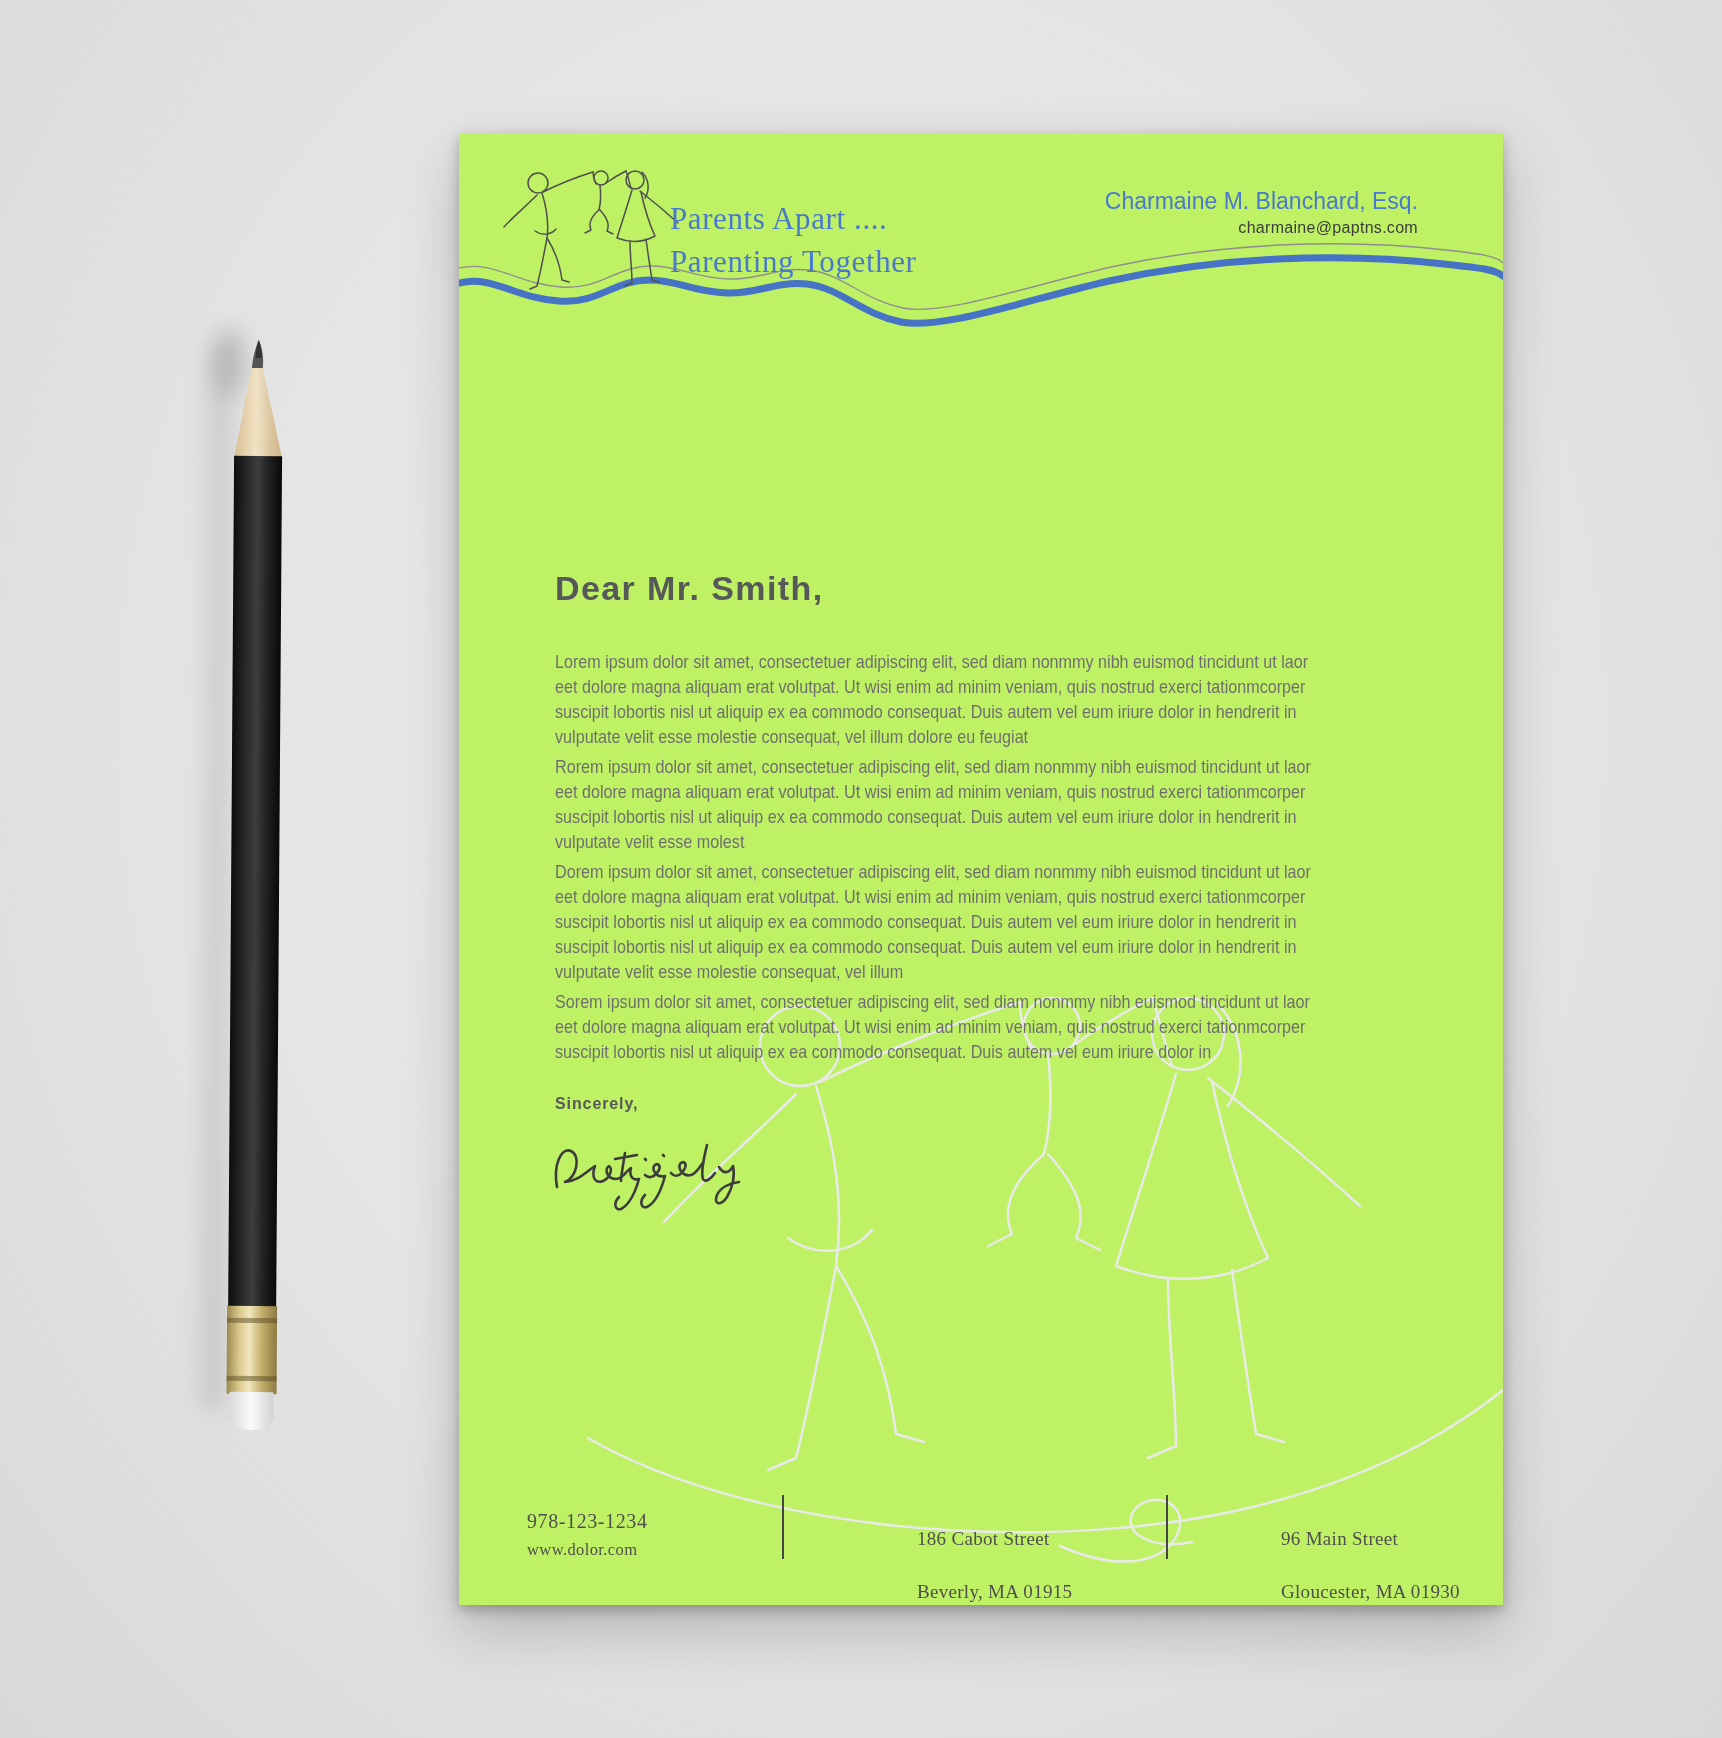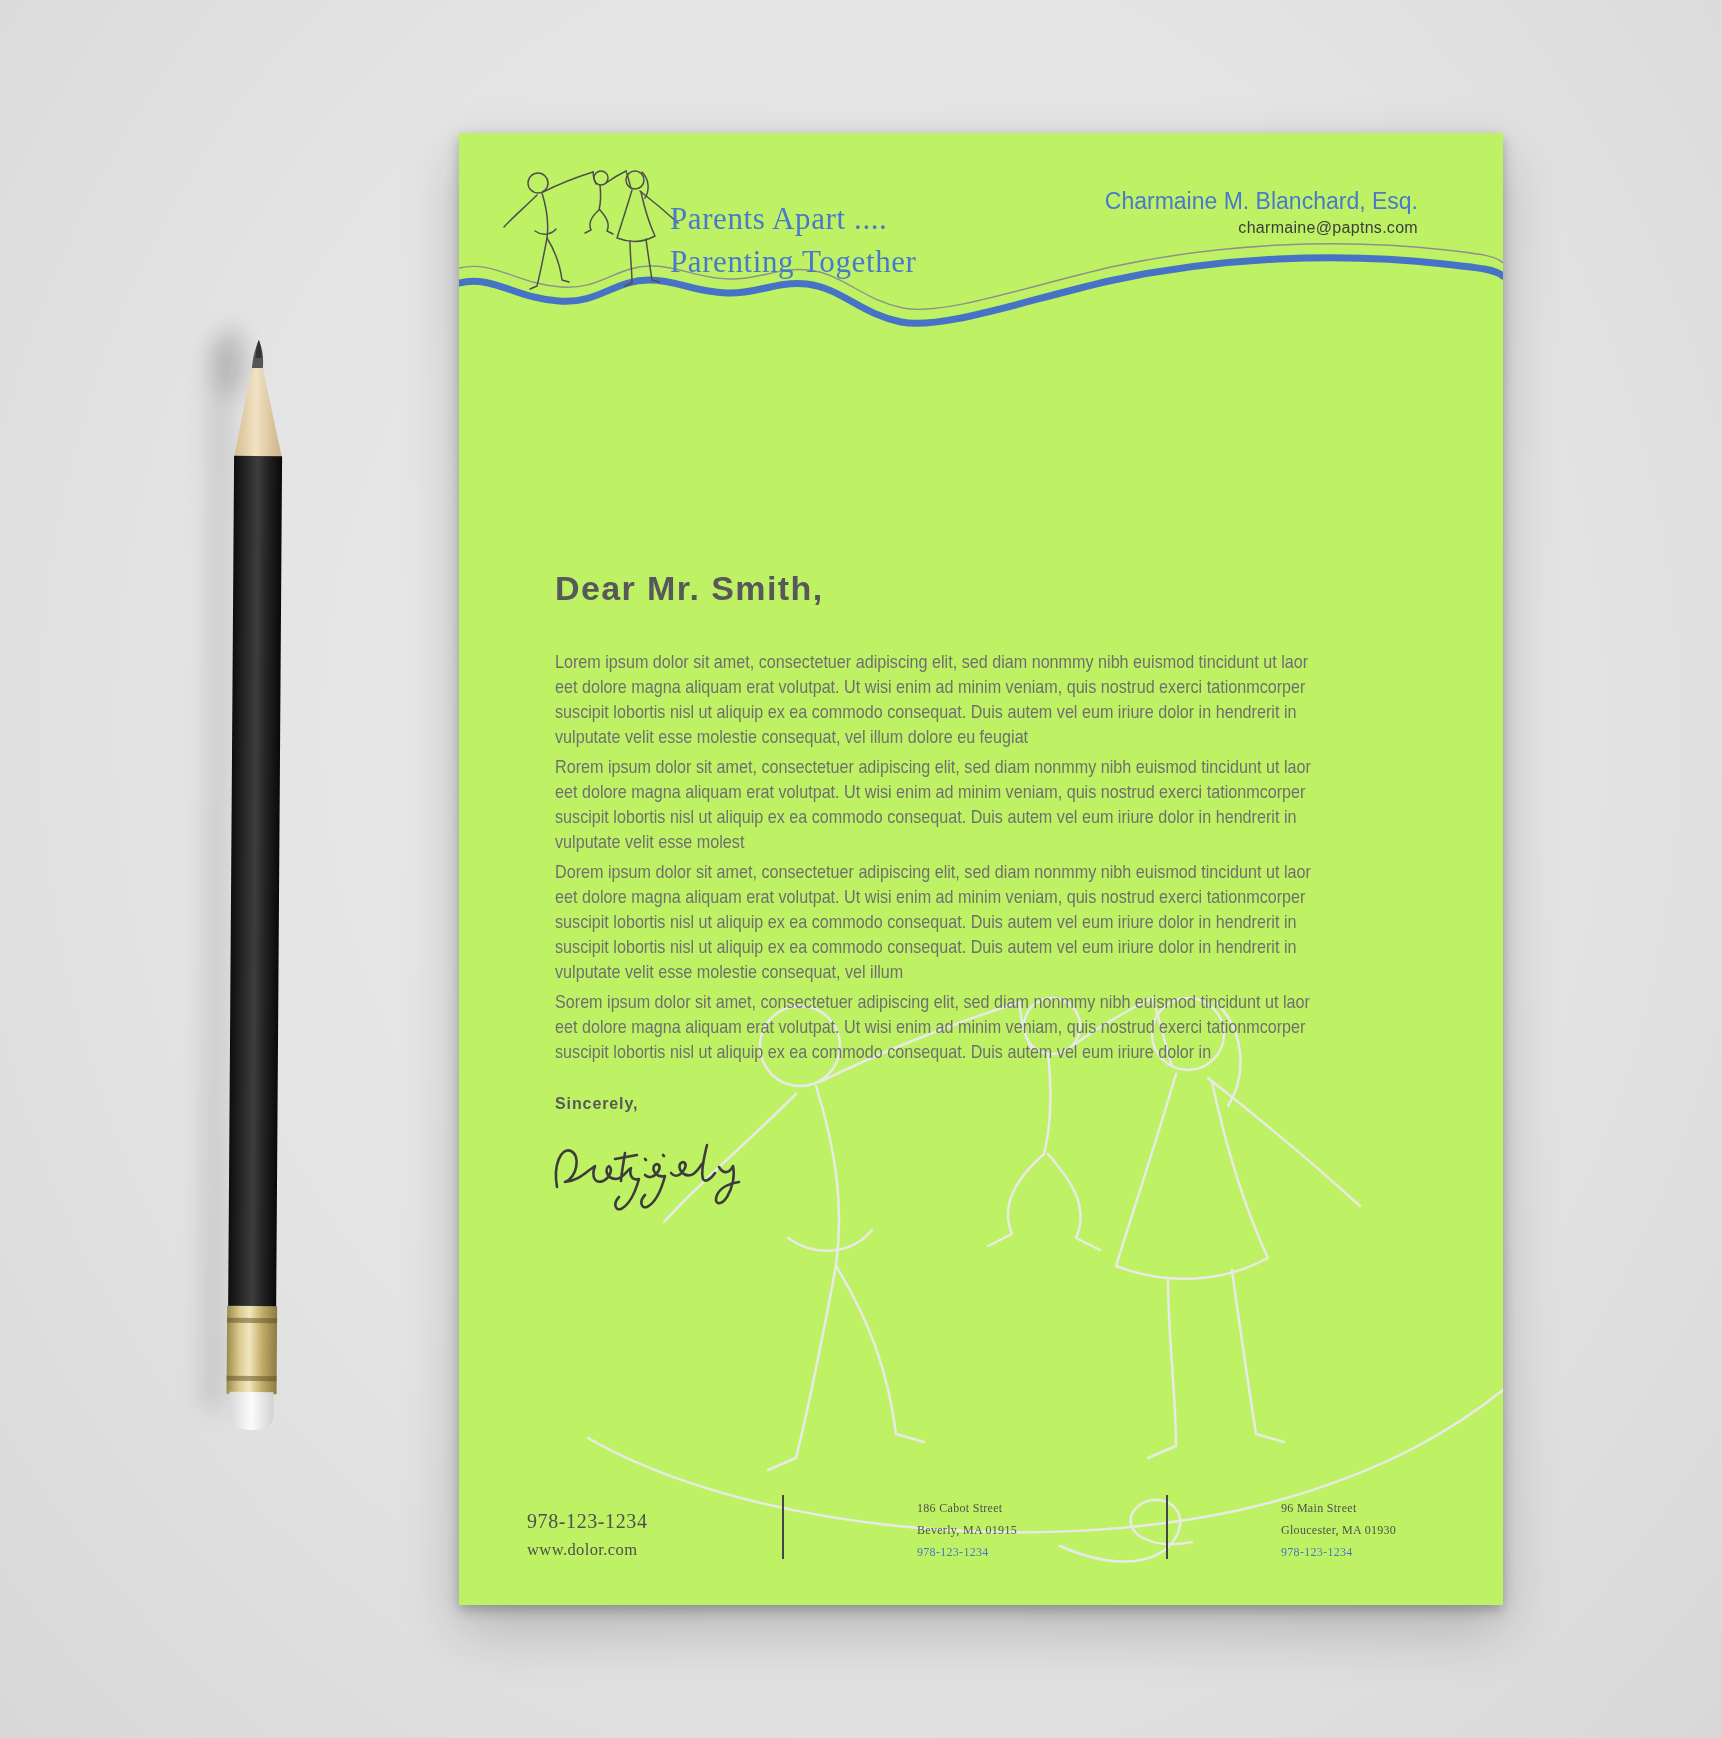--- a/index.html
+++ b/index.html
@@ -37,21 +37,21 @@
     color:#57585a;letter-spacing:.9px;}
   .signature{position:absolute;left:90px;top:1002px;}
   .sr{position:absolute;width:1px;height:1px;overflow:hidden;clip:rect(0 0 0 0);white-space:nowrap;}
   
   .footer-col{position:absolute;font-family:"Liberation Serif",serif;color:#4f4f4f;}
   .f-left{left:68px;top:1377px;}
   .f-left .phone{font-size:20px;letter-spacing:.6px;}
   .f-left .site{font-size:16.5px;margin-top:7px;letter-spacing:.4px;}
   .f-mid{left:458px;top:1364px;}
   .f-right{left:822px;top:1364px;}
-  .office div{font-size:12px;line-height:22px;letter-spacing:.3px;}
+  .office div{font-size:19px;line-height:22px;letter-spacing:.3px;margin-top:31px;}
   .office .o-phone{color:#4a76c9;}
   .footer-divider{position:absolute;top:1362px;width:2px;height:64px;background:#454545;}
   .f-div1{left:323px;}
   .f-div2{left:707px;}
 </style>
 </head>
 <body>
 
 <svg width="0" height="0" style="position:absolute">
   <defs>

